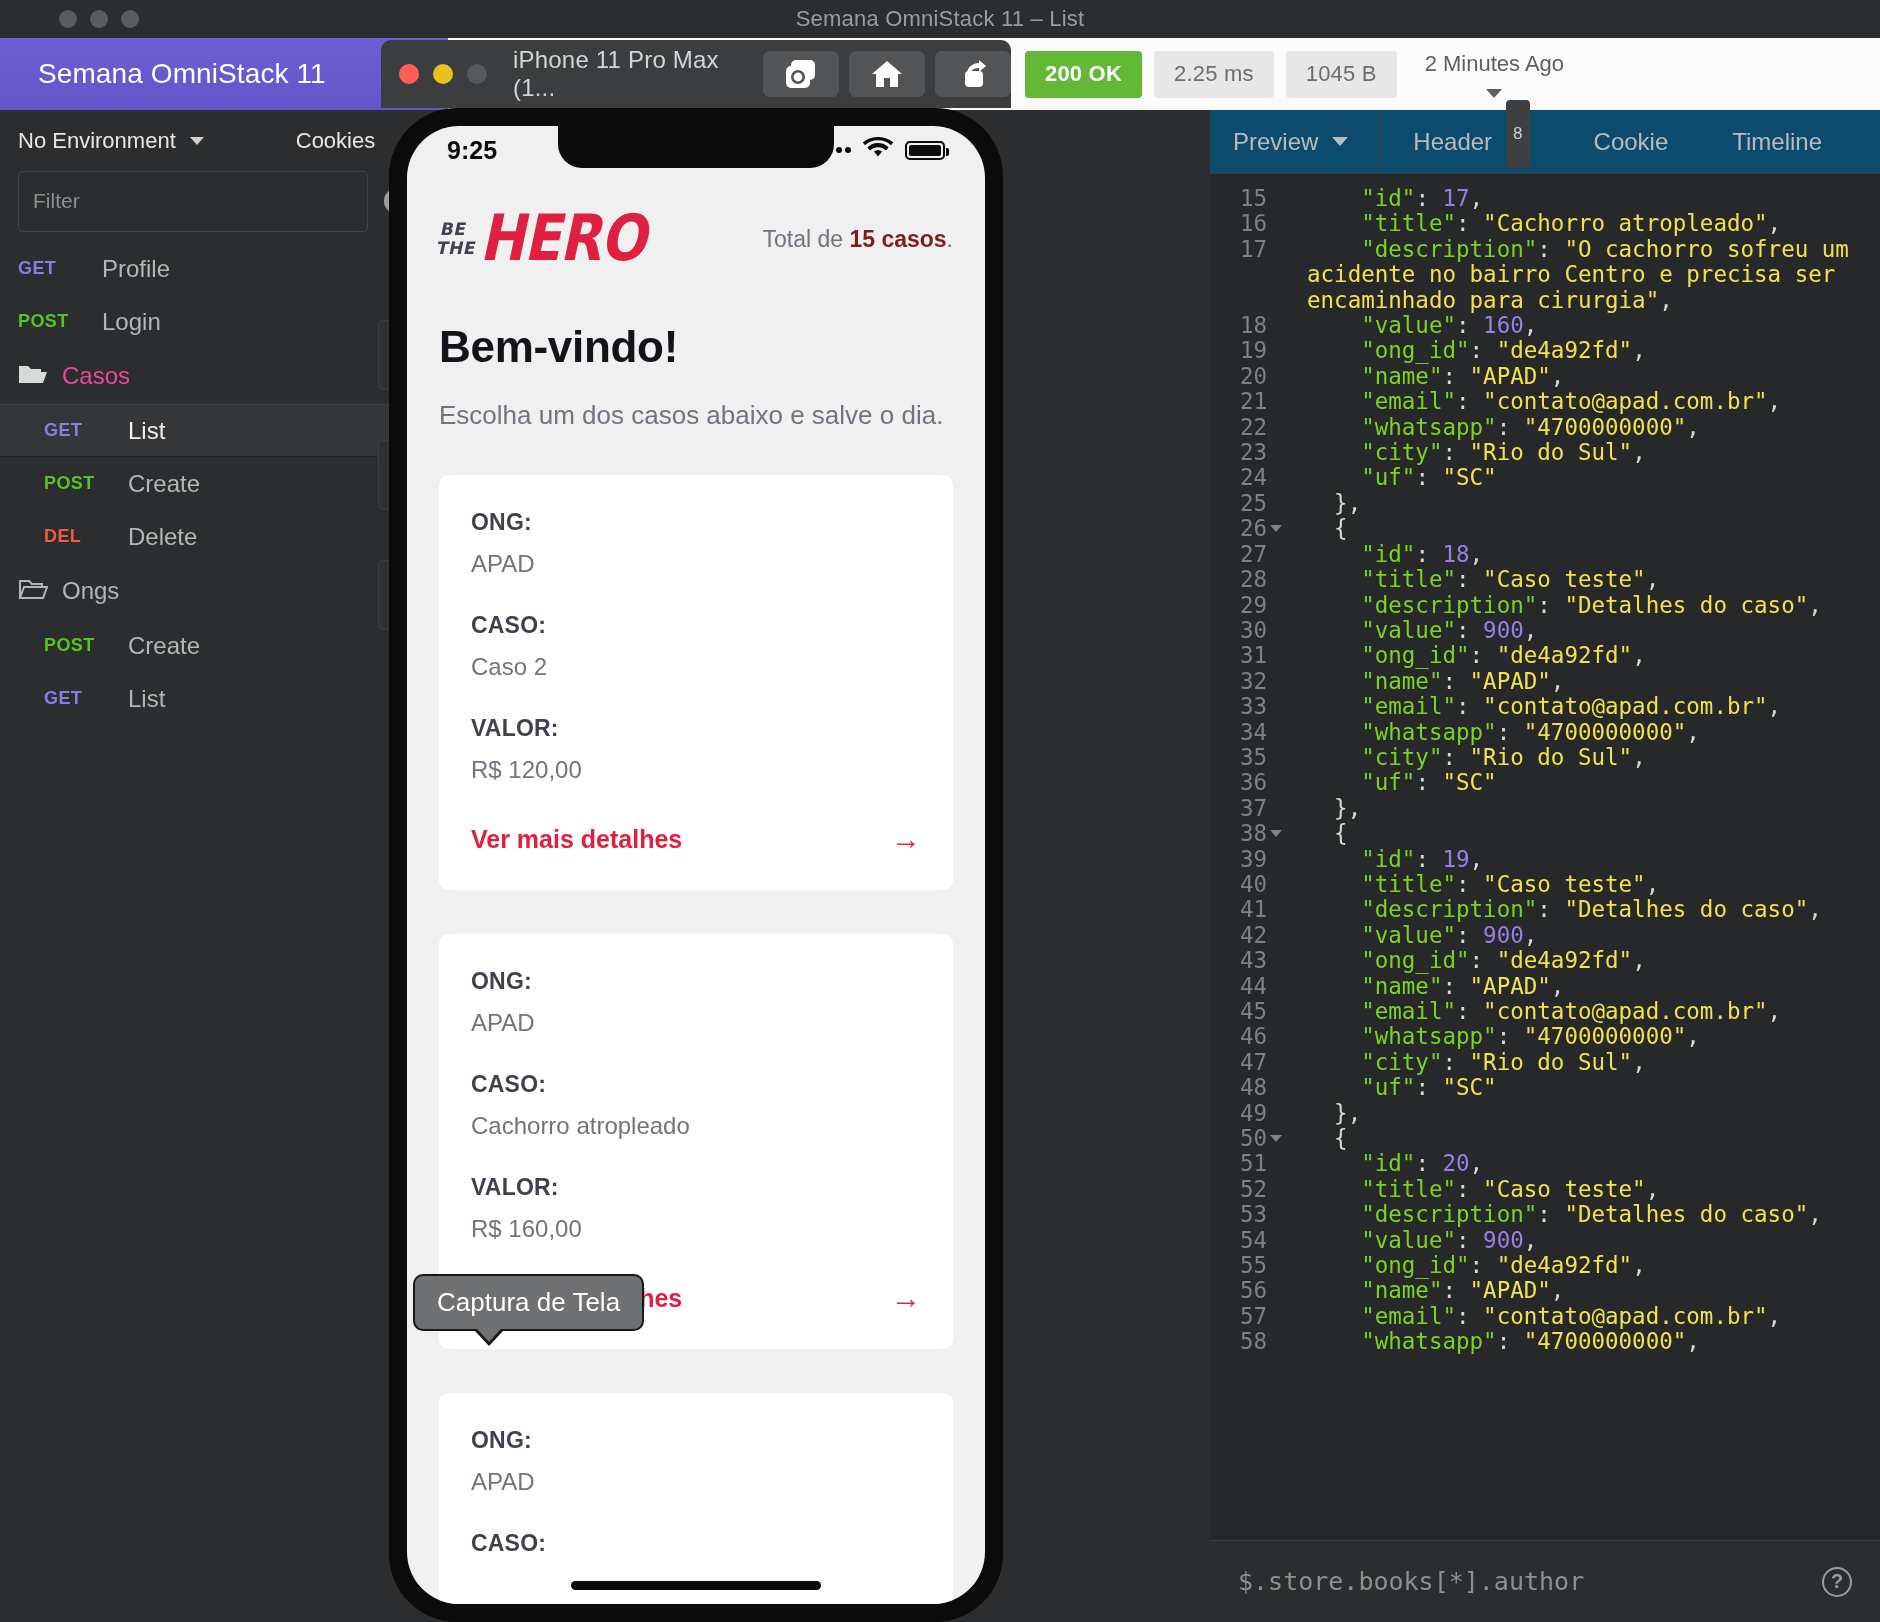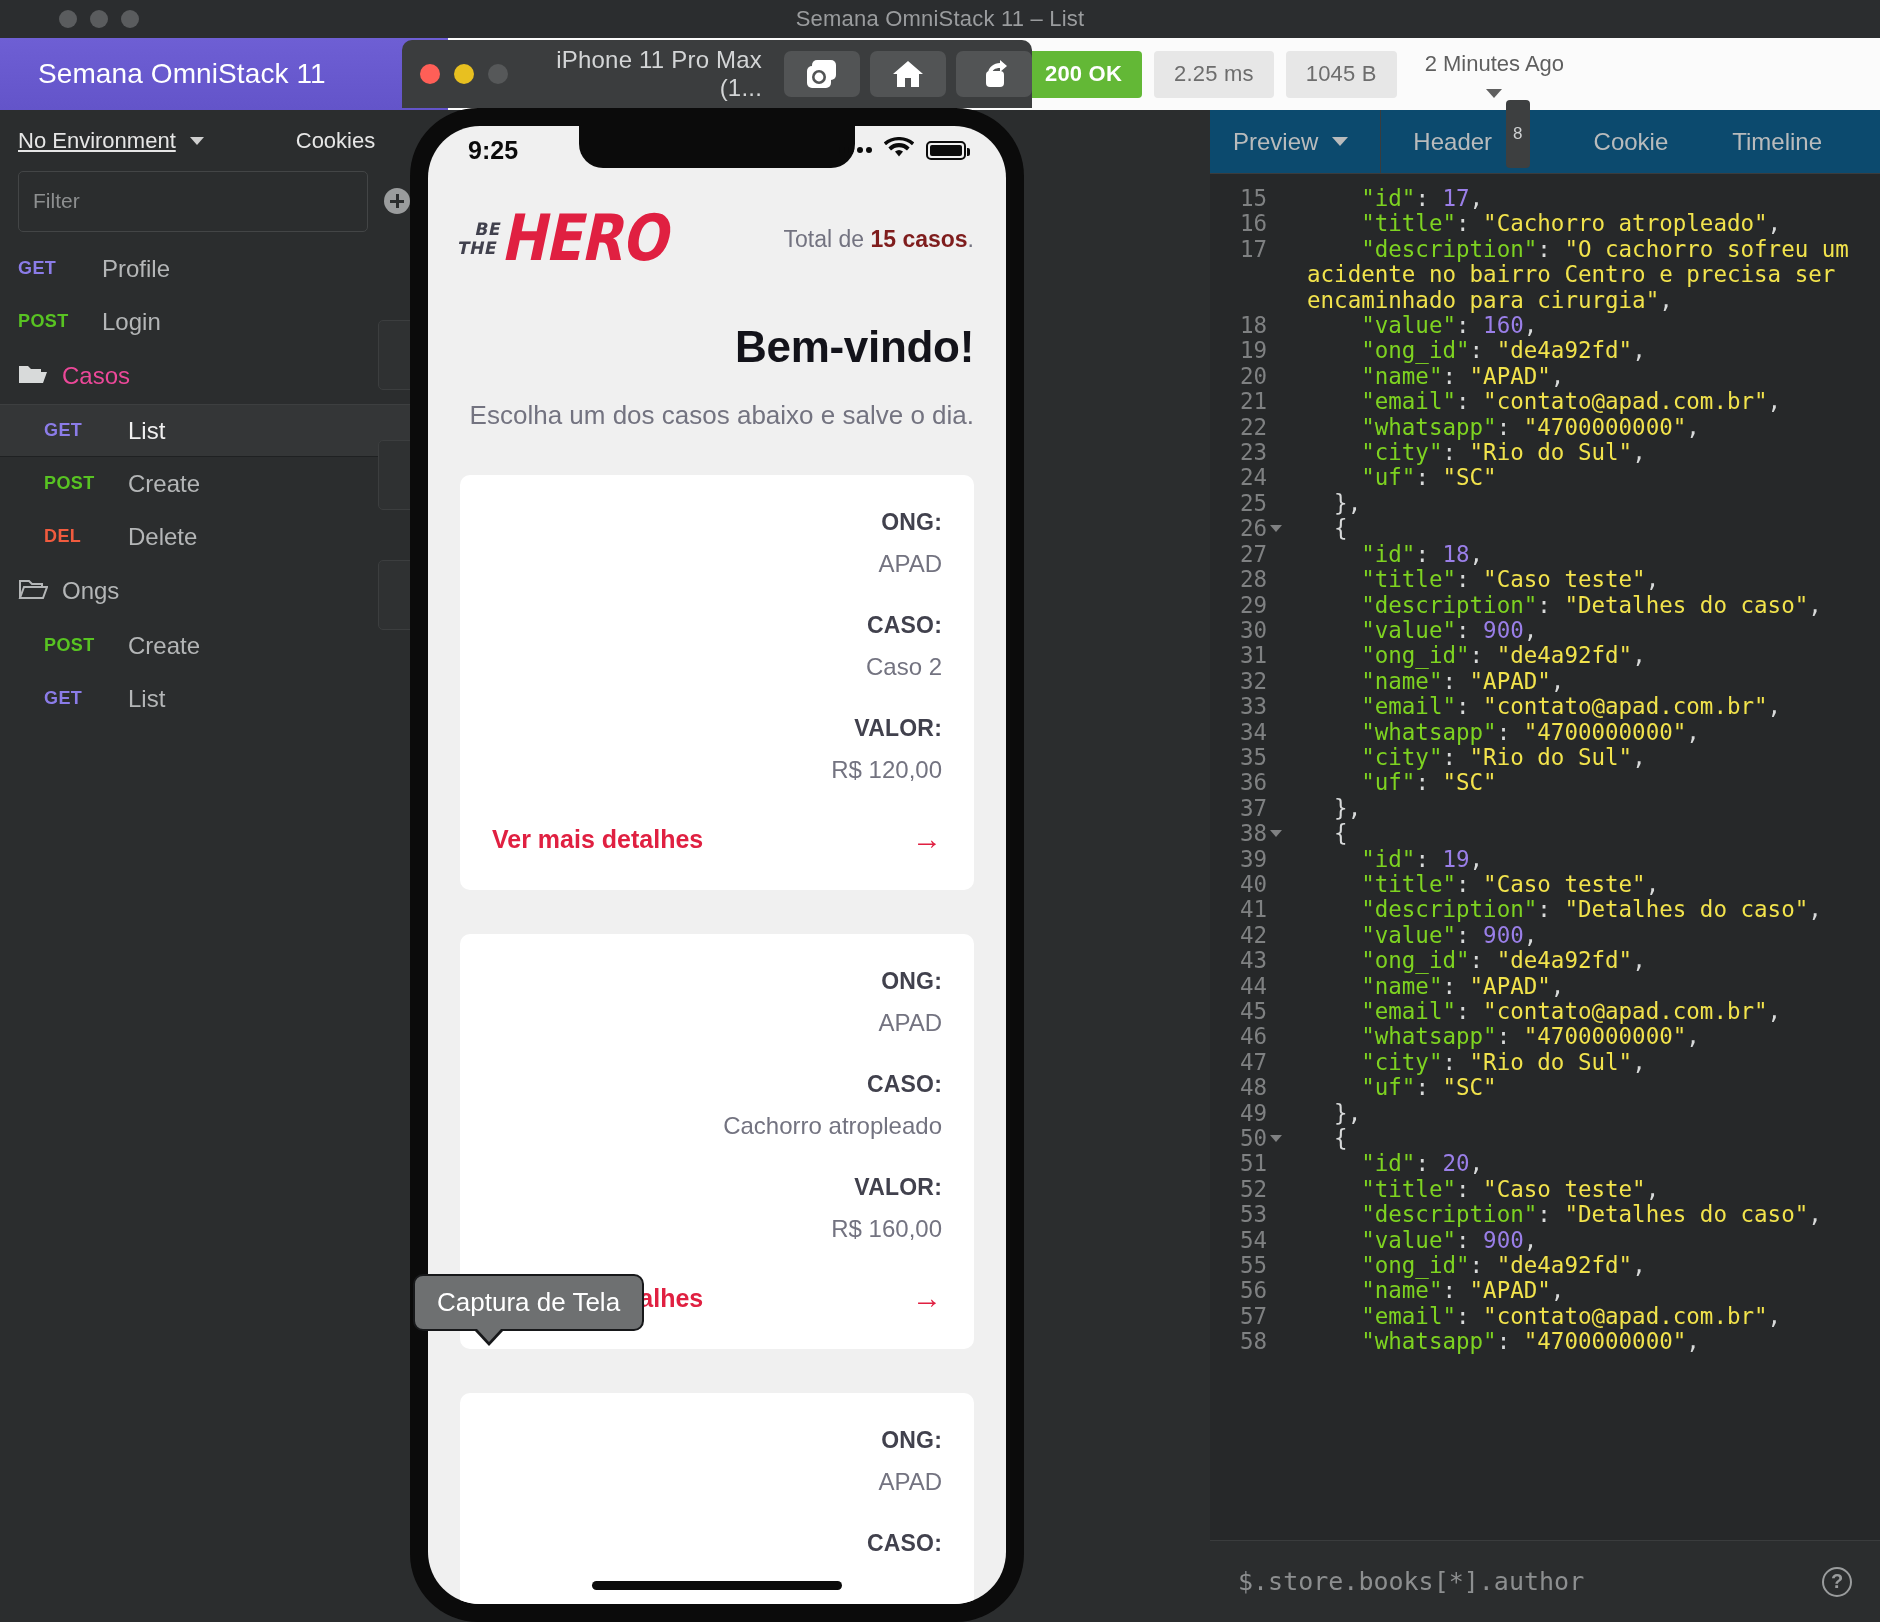--- a/index.html
+++ b/index.html
@@ -46,21 +46,21 @@
   }
   .pill.ok { background: #63b836; color: #fff; margin-left: 577px; }
   .pill.gray { background: #e7e7e7; color: #6d6d6d; font-weight: 400; margin-left: 12px; }
   .pill.gray.clipped { margin-left: 12px; }
   .ts { margin-left: 28px; font-size: 22px; color: #5f5f5f; display: flex; align-items: center; gap: 12px; flex-direction: column; }
   .caret { width: 0; height: 0; border-left: 8px solid transparent; border-right: 8px solid transparent; border-top: 9px solid #5f5f5f; }
 
   
   .sidebar { position: absolute; left: 0; top: 72px; width: 448px; bottom: 0; background: #2b2d2e; }
   .env-row { display: flex; align-items: center; height: 62px; padding: 0 0 0 18px; font-size: 22px; color: #e6e6e6; }
-  .env-row .env { display: flex; align-items: center; gap: 14px; cursor: default; text-decoration: underline; }
+  .env-row .env { display: flex; align-items: center; gap: 14px; cursor: default; }
   .env-row .cookies { margin-left: 92px; color: #e6e6e6; }
   .caret-sm { width: 0; height: 0; border-left: 7px solid transparent; border-right: 7px solid transparent; border-top: 8px solid #cfcfcf; }
   .filter-row { display: flex; align-items: center; padding: 0 18px; height: 58px; }
   .filter-input {
     flex: 1; height: 61px; background: transparent; border: 1px solid #434546; border-radius: 5px;
     color: #cfcfcf; font-size: 21px; padding: 8px 14px; font-family: "Liberation Sans", sans-serif; outline: none;
   }
   .filter-input::placeholder { color: #8d8f90; }
   .plus { margin-left: 16px; display: flex; align-items: center; gap: 8px; }
   .plus .circ {
@@ -120,21 +120,21 @@
     width: 30px; height: 30px; border-radius: 50%; border: 2px solid #9a9c9d; color: #9a9c9d;
     font-size: 20px; display: flex; align-items: center; justify-content: center; font-weight: 700;
   }
 
   
   .mid { position: absolute; left: 448px; top: 72px; width: 762px; bottom: 0; background: #2b2d2e; }
   .mid .tabs-faint { position: absolute; left: 500px; top: 14px; font-size: 24px; color: #9a9c9d; }
   .mid .row-box { position: absolute; left: 0; width: 200px; height: 70px; border: 1px solid #3c3e3f; border-radius: 5px; background: #2f3132; }
 
   
-  .sim { position: absolute; left: 402px; top: 40px; width: 630px; height: 1397px; text-align: right; }
+  .sim { position: absolute; left: 381px; top: 40px; width: 630px; height: 1397px; }
   .sim-chrome {
     position: absolute; left: 0; top: 0; width: 630px; height: 68px;
     background: #3b3d3e; border-radius: 10px 10px 0 0; display: flex; align-items: center;
   }
   .sim-traffic { display: flex; gap: 14px; margin-left: 18px; }
   .sim-traffic .d { width: 20px; height: 20px; border-radius: 50%; }
   .sim-traffic .red { background: #ff5f57; }
   .sim-traffic .yel { background: #e8c020; }
   .sim-traffic .gry { background: #565859; }
   .sim-name { margin-left: 26px; font-size: 24px; color: #d3d5d6; letter-spacing: .2px; }

